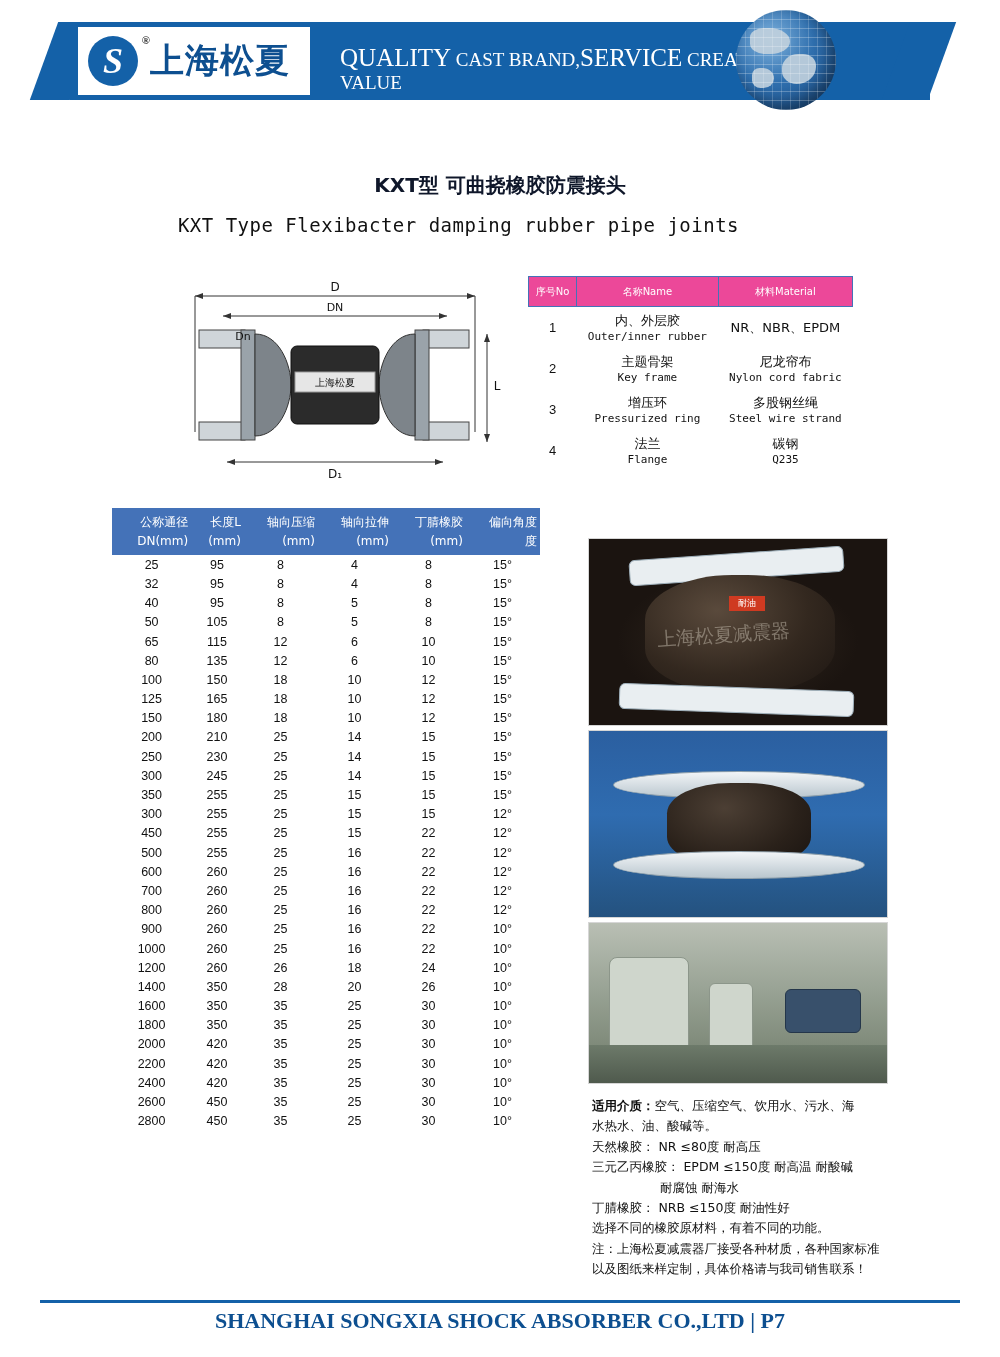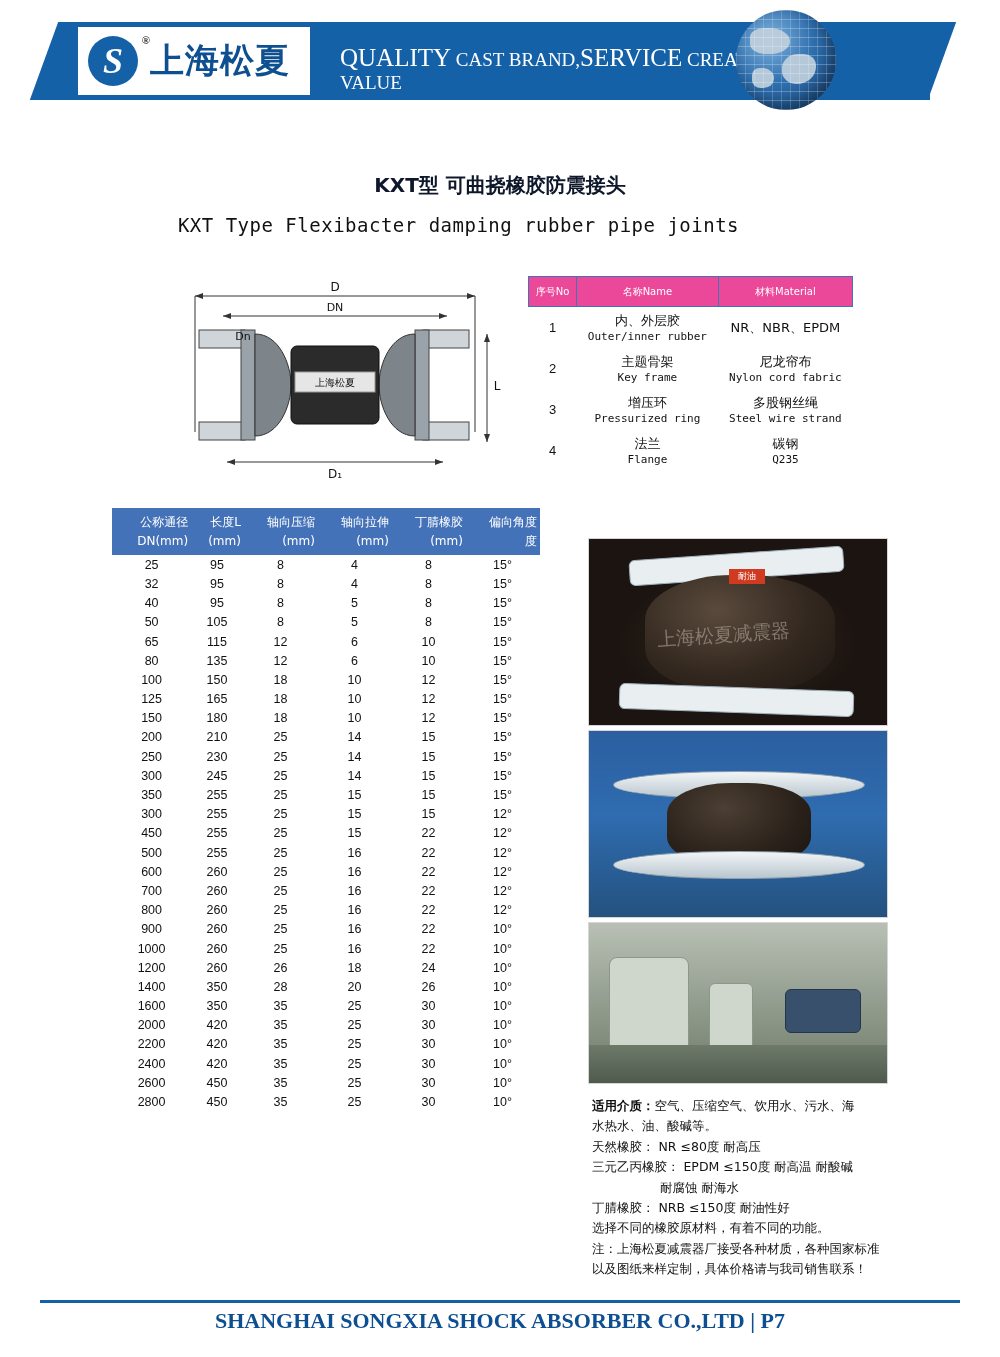--- a/index.html
+++ b/index.html
@@ -143,21 +143,21 @@
     position: absolute; background: #e9eef1; border: 1px solid #9fb0bb;
   }
   .ph1 .f-top { left: 40px; top: 14px; width: 215px; height: 26px; border-radius: 6px; transform: rotate(-4deg); }
   .ph1 .f-bot { left: 30px; top: 148px; width: 235px; height: 26px; border-radius: 6px; transform: rotate(2deg); }
   .ph1 .body {
     position: absolute; left: 56px; top: 36px; width: 190px; height: 118px;
     border-radius: 46%/38%;
     background: radial-gradient(ellipse at 38% 30%, #5a4a3c 0%, #33281f 55%, #1d1612 100%);
   }
   .ph1 .label-red {
-    position: absolute; left: 140px; top: 30px; width: 36px; height: 15px;
+    position: absolute; left: 140px; top: 57px; width: 36px; height: 15px;
     background: #cf3a21; color: #fff; font-size: 9px; text-align: center; line-height: 15px;
     font-family: "DejaVu Sans", sans-serif;
   }
   .ph1 .stamp {
     position: absolute; left: 68px; top: 82px; width: 170px; color: #b9b0a2;
     font-size: 19px; font-family: "DejaVu Sans", sans-serif; opacity: .55; transform: rotate(-4deg);
   }
   .ph2 {
     width: 100%; height: 100%;
     background: linear-gradient(180deg, #2b5fa0 0%, #2f6cb0 45%, #24527f 100%);
@@ -567,20 +567,28 @@
         </tr>
         <tr>
           <td>1600</td>
           <td>350</td>
           <td>35</td>
           <td>25</td>
           <td>30</td>
           <td>10°</td>
         </tr>
         <tr>
+          <td>1800</td>
+          <td>350</td>
+          <td>35</td>
+          <td>25</td>
+          <td>30</td>
+          <td>10°</td>
+        </tr>
+        <tr>
           <td>2000</td>
           <td>420</td>
           <td>35</td>
           <td>25</td>
           <td>30</td>
           <td>10°</td>
         </tr>
         <tr>
           <td>2200</td>
           <td>420</td>

